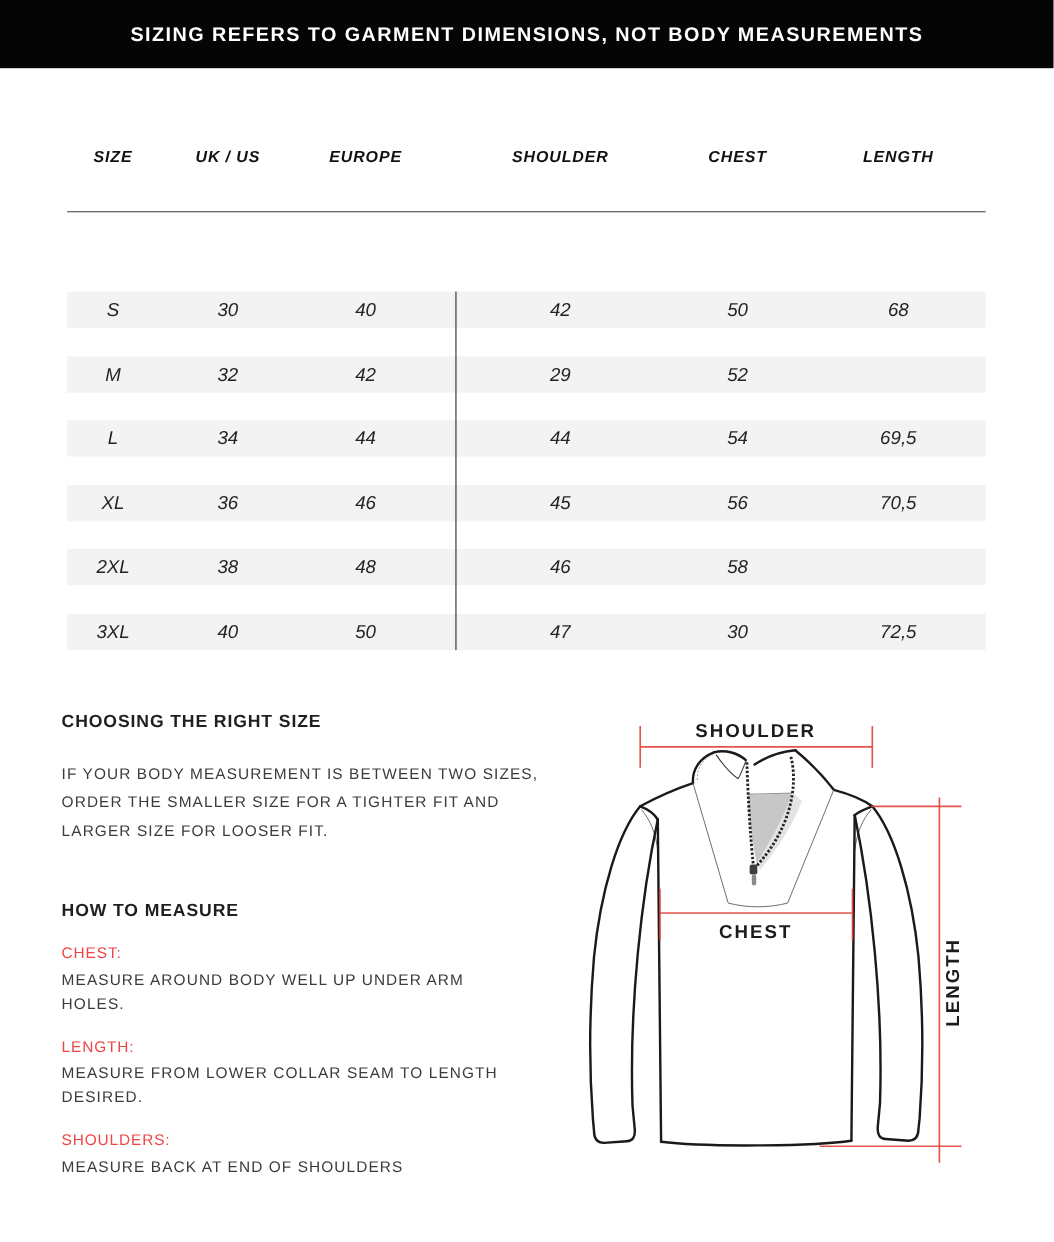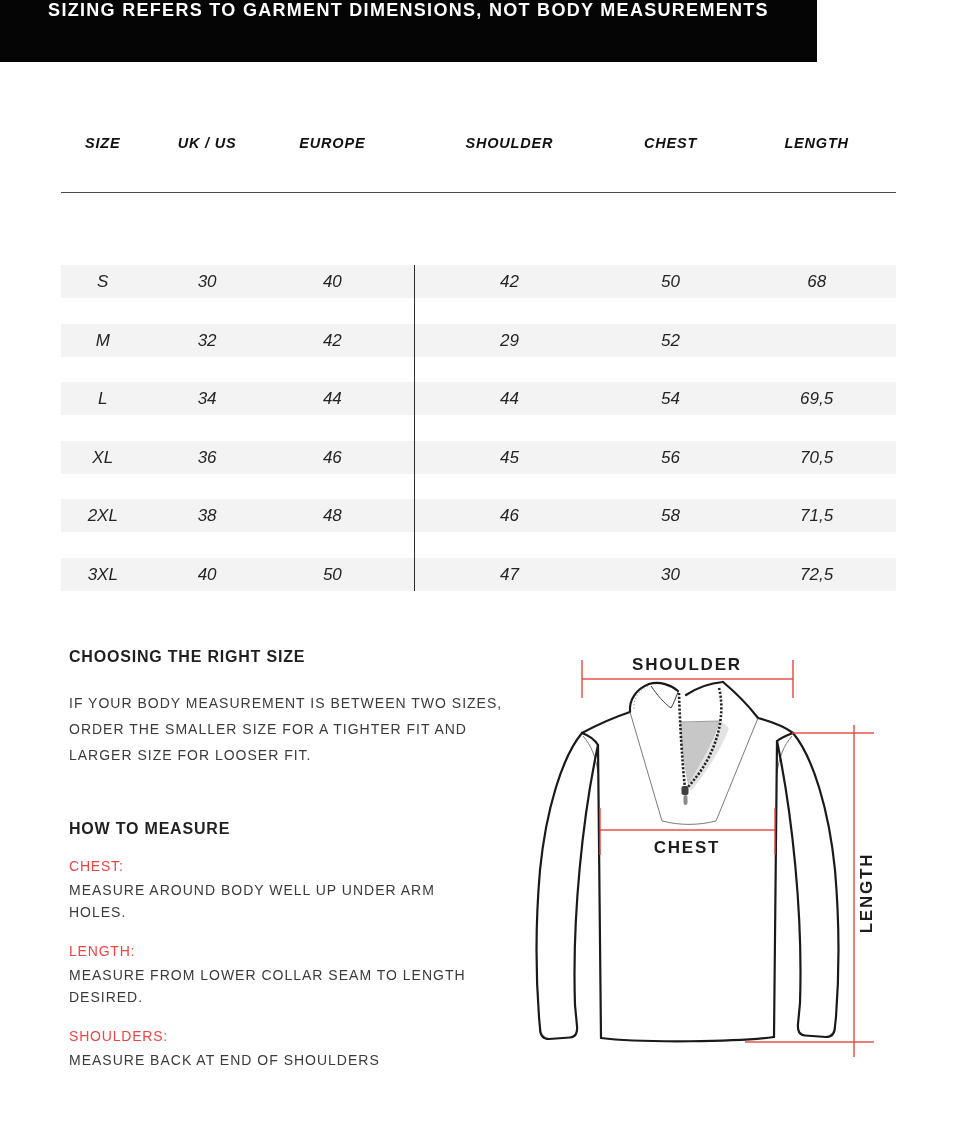--- a/index.html
+++ b/index.html
@@ -10,23 +10,23 @@
     --ink:#1c1c1c;
     --body-ink:#3b3b3b;
   }
   html,body{margin:0;padding:0;background:#fff;}
   .page{
     position:relative;width:958px;height:1129px;background:#fff;overflow:hidden;
     font-family:"Liberation Sans",sans-serif;color:var(--ink);
   }
   
   .banner{
-    position:absolute;left:0;top:0;width:817px;height:62px;
+    position:absolute;left:0;top:0;width:958px;height:62px;
     background:var(--banner-bg);color:var(--banner-fg);
-    display:flex;align-items:flex-start;justify-content:center;
+    display:flex;align-items:center;justify-content:center;
   }
   .banner span{font-size:18px;font-weight:700;letter-spacing:1.3px;white-space:nowrap;}
   
   .table-wrap{position:absolute;left:61px;top:128px;width:835px;}
   .tgrid{
     display:grid;width:100%;
     grid-template-columns:10% 15% 15% 2.4% 22.6% 16% 19%;
     font-style:italic;
   }
   .thead{position:absolute;left:0;top:0;width:100%;}
@@ -37,21 +37,21 @@
   .rule{position:absolute;left:0;top:64px;width:100%;height:1px;background:#4a4a4a;}
   .trow{position:absolute;left:0;width:100%;height:33px;background:var(--row-bg);}
   .trow .cell{
     font-size:17px;color:#242424;text-align:center;line-height:33px;white-space:nowrap;
   }
   .spacer{pointer-events:none;}
   .vdivider{
     position:absolute;left:42.3%;top:137px;width:1px;height:326px;background:#2b2b2b;
   }
   
-  .info-col{position:absolute;left:69px;top:648px;width:436px;}
+  .info-col{position:absolute;left:56px;top:648px;width:436px;}
   .info-col h2{
     margin:0;font-size:16px;font-weight:700;letter-spacing:.8px;color:#1f1f1f;
   }
   .choosing-body{
     margin:24px 0 0 0;font-size:14px;line-height:26px;letter-spacing:1px;color:var(--body-ink);
   }
   .howto-heading{margin-top:52px !important;}
   .measure-item{margin-top:20px;}
   .measure-item .mlabel{
     font-size:14px;font-weight:400;letter-spacing:.8px;color:#ef4444;margin-bottom:5px;
@@ -129,21 +129,20 @@
       <div class="cell">56</div>
       <div class="cell">70,5</div>
     </div>
     <div class="trow tgrid" style="top:371px">
       <div class="cell">2XL</div>
       <div class="cell">38</div>
       <div class="cell">48</div>
       <div class="cell spacer"></div>
       <div class="cell">46</div>
       <div class="cell">58</div>
-      <div class="cell">71,5</div>
     </div>
     <div class="trow tgrid" style="top:429.5px">
       <div class="cell">3XL</div>
       <div class="cell">40</div>
       <div class="cell">50</div>
       <div class="cell spacer"></div>
       <div class="cell">47</div>
       <div class="cell">30</div>
       <div class="cell">72,5</div>
     </div>

